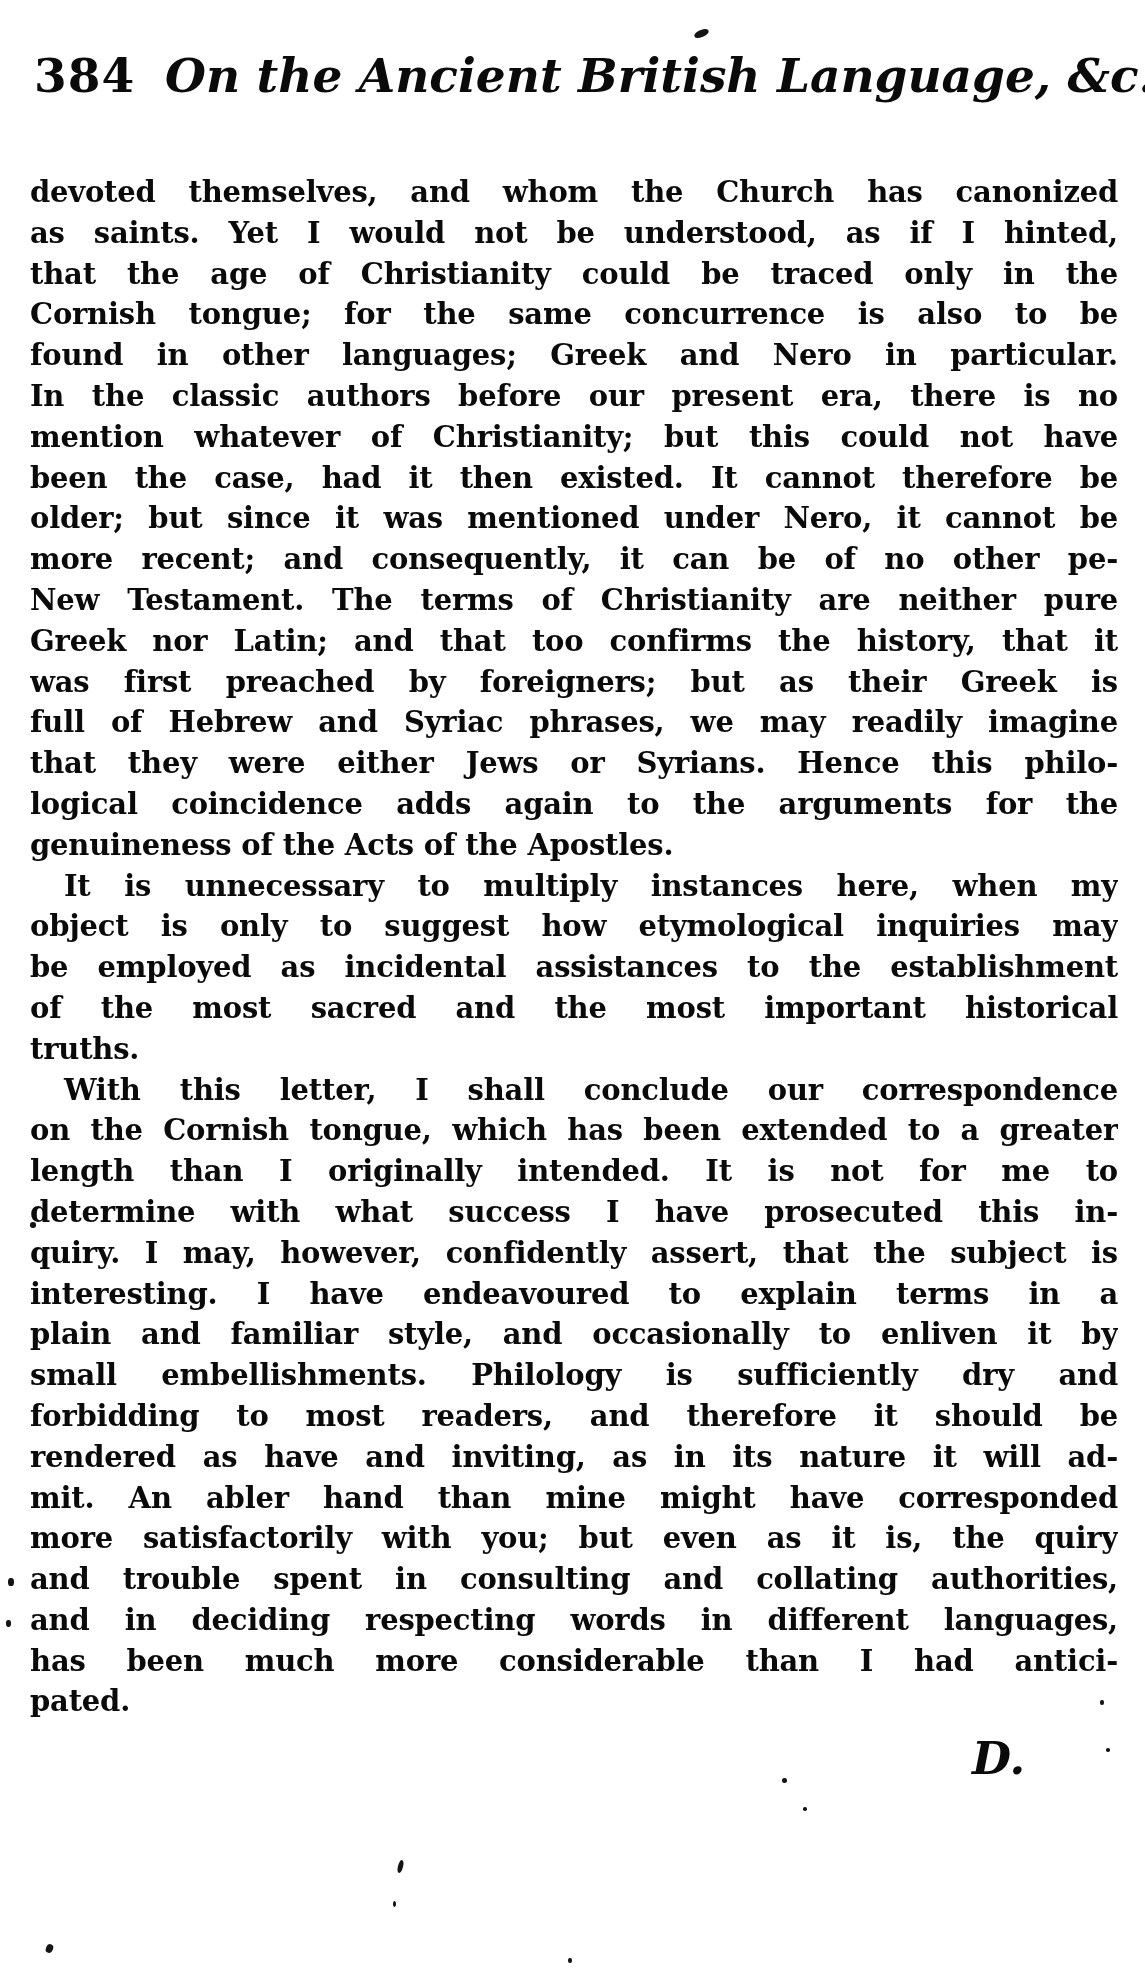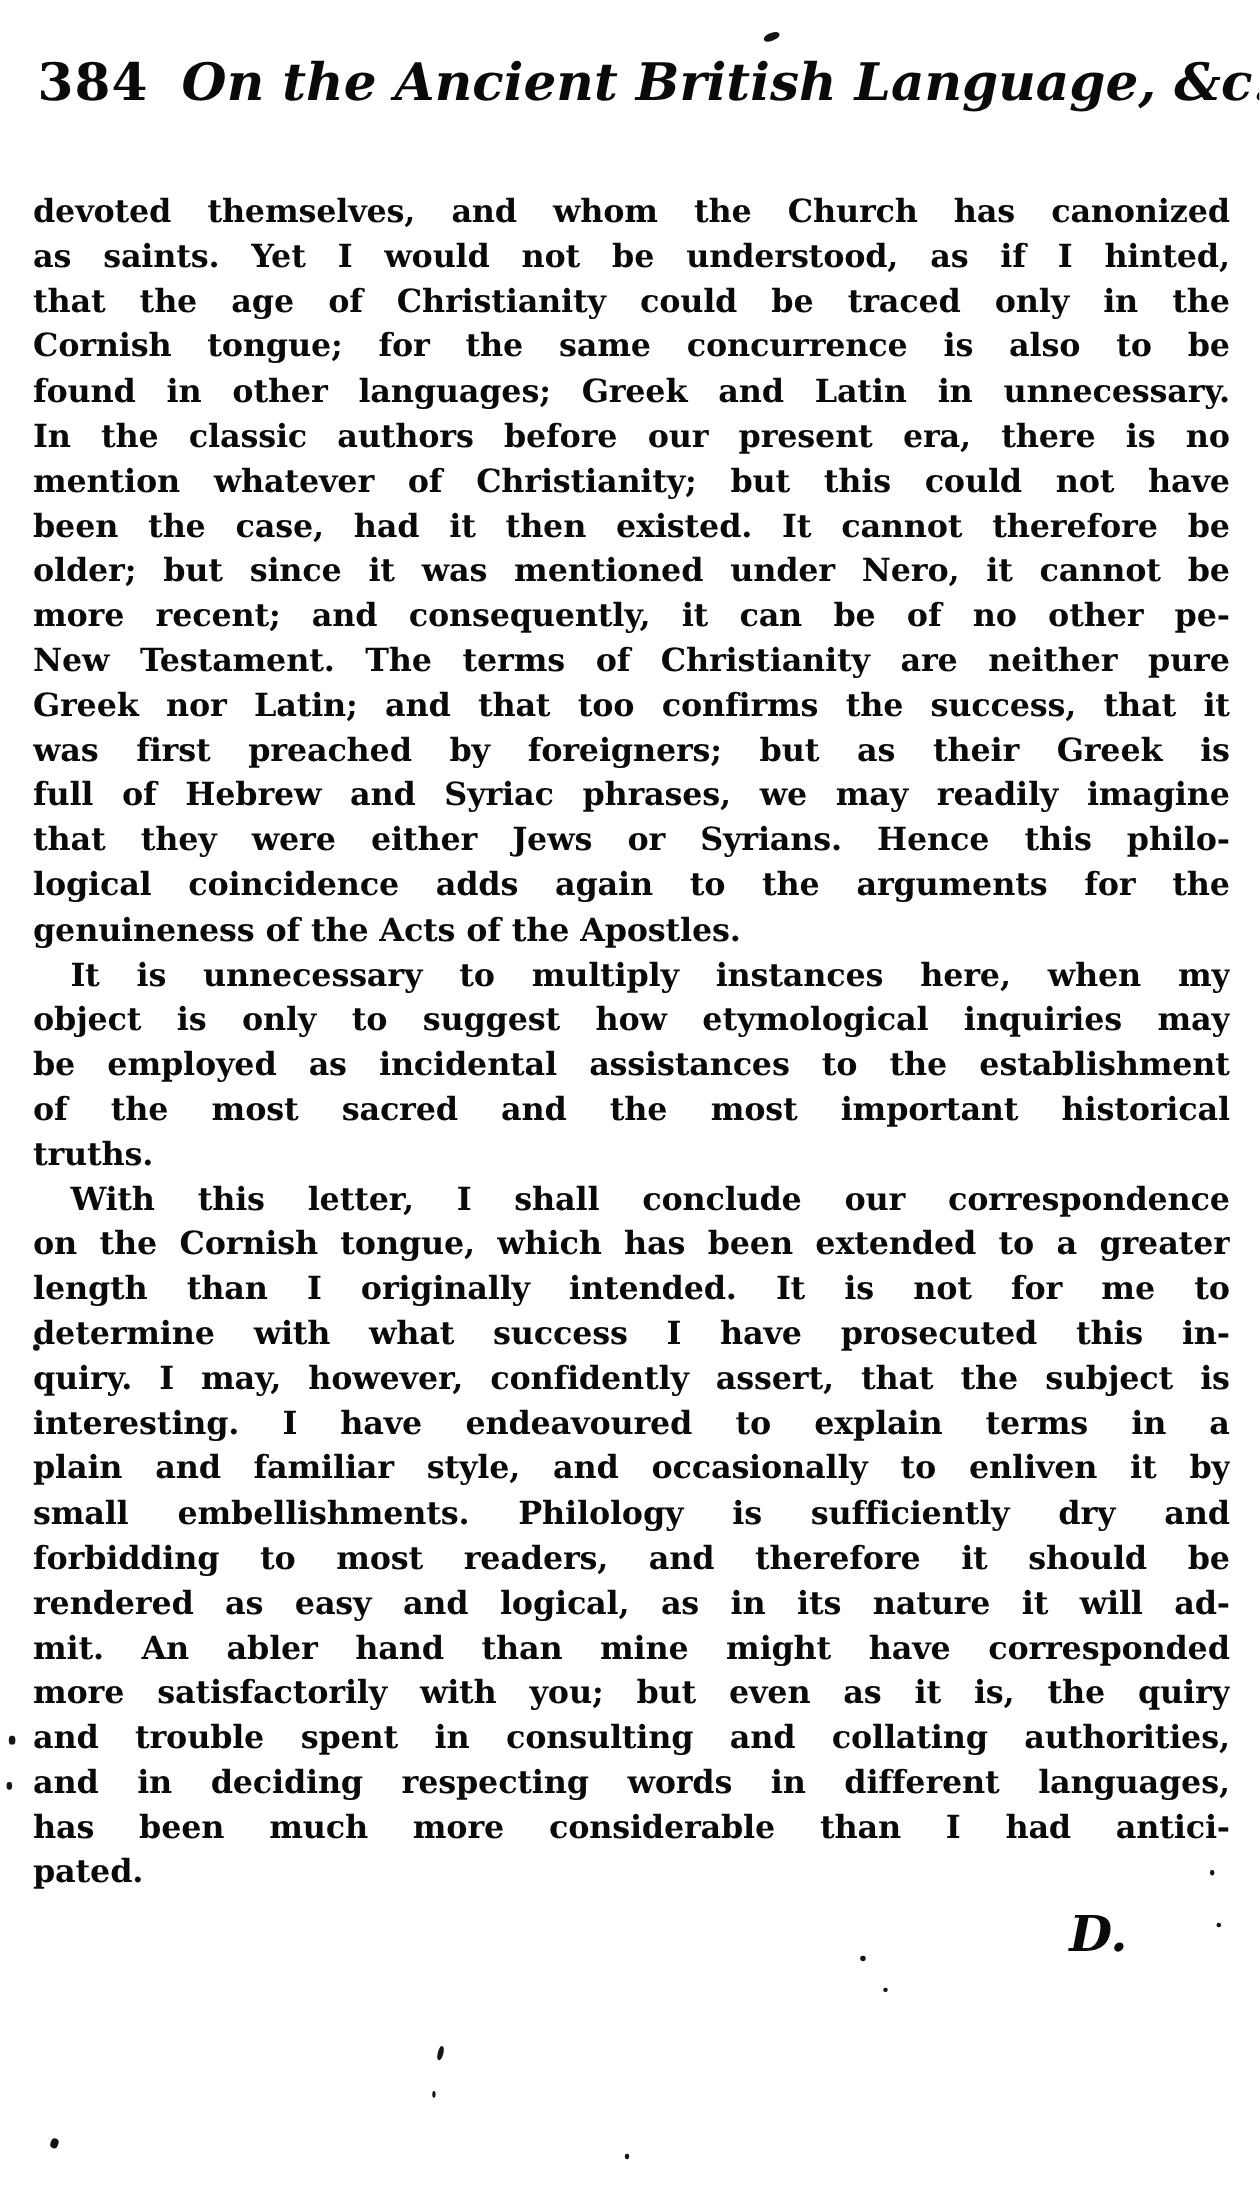--- a/index.html
+++ b/index.html
@@ -88,48 +88,48 @@
   <div class="header">
     <span class="pagenum">384</span>
     <span class="running-title">On the Ancient British Language, &amp;c.</span>
   </div>
 
   <div class="bodyblock">
     <div class="ln">devoted themselves, and whom the Church has canonized</div>
     <div class="ln">as saints. Yet I would not be understood, as if I hinted,</div>
     <div class="ln">that the age of Christianity could be traced only in the</div>
     <div class="ln">Cornish tongue; for the same concurrence is also to be</div>
-    <div class="ln">found in other languages; Greek and Latin in unnecessary.</div>
+    <div class="ln">found in other languages; Greek and Nero in particular.</div>
     <div class="ln">In the classic authors before our present era, there is no</div>
     <div class="ln">mention whatever of Christianity; but this could not have</div>
     <div class="ln">been the case, had it then existed. It cannot therefore be</div>
     <div class="ln">older; but since it was mentioned under Nero, it cannot be</div>
     <div class="ln">more recent; and consequently, it can be of no other pe-</div>
     <div class="ln">New Testament. The terms of Christianity are neither pure</div>
-    <div class="ln">Greek nor Latin; and that too confirms the success, that it</div>
+    <div class="ln">Greek nor Latin; and that too confirms the history, that it</div>
     <div class="ln">was first preached by foreigners; but as their Greek is</div>
     <div class="ln">full of Hebrew and Syriac phrases, we may readily imagine</div>
     <div class="ln">that they were either Jews or Syrians. Hence this philo-</div>
     <div class="ln">logical coincidence adds again to the arguments for the</div>
     <div class="ln noj">genuineness of the Acts of the Apostles.</div>
     <div class="ln ind">It is unnecessary to multiply instances here, when my</div>
     <div class="ln">object is only to suggest how etymological inquiries may</div>
     <div class="ln">be employed as incidental assistances to the establishment</div>
     <div class="ln">of the most sacred and the most important historical</div>
     <div class="ln noj">truths.</div>
     <div class="ln ind">With this letter, I shall conclude our correspondence</div>
     <div class="ln">on the Cornish tongue, which has been extended to a greater</div>
     <div class="ln">length than I originally intended. It is not for me to</div>
     <div class="ln">determine with what success I have prosecuted this in-</div>
     <div class="ln">quiry. I may, however, confidently assert, that the subject is</div>
     <div class="ln">interesting. I have endeavoured to explain terms in a</div>
     <div class="ln">plain and familiar style, and occasionally to enliven it by</div>
     <div class="ln">small embellishments. Philology is sufficiently dry and</div>
     <div class="ln">forbidding to most readers, and therefore it should be</div>
-    <div class="ln">rendered as easy and logical, as in its nature it will ad-</div>
+    <div class="ln">rendered as have and inviting, as in its nature it will ad-</div>
     <div class="ln">mit. An abler hand than mine might have corresponded</div>
     <div class="ln">more satisfactorily with you; but even as it is, the quiry</div>
     <div class="ln">and trouble spent in consulting and collating authorities,</div>
     <div class="ln">and in deciding respecting words in different languages,</div>
     <div class="ln">has been much more considerable than I had antici-</div>
     <div class="ln noj">pated.</div>
   </div>
 
   <div class="signature">D.</div>
 

